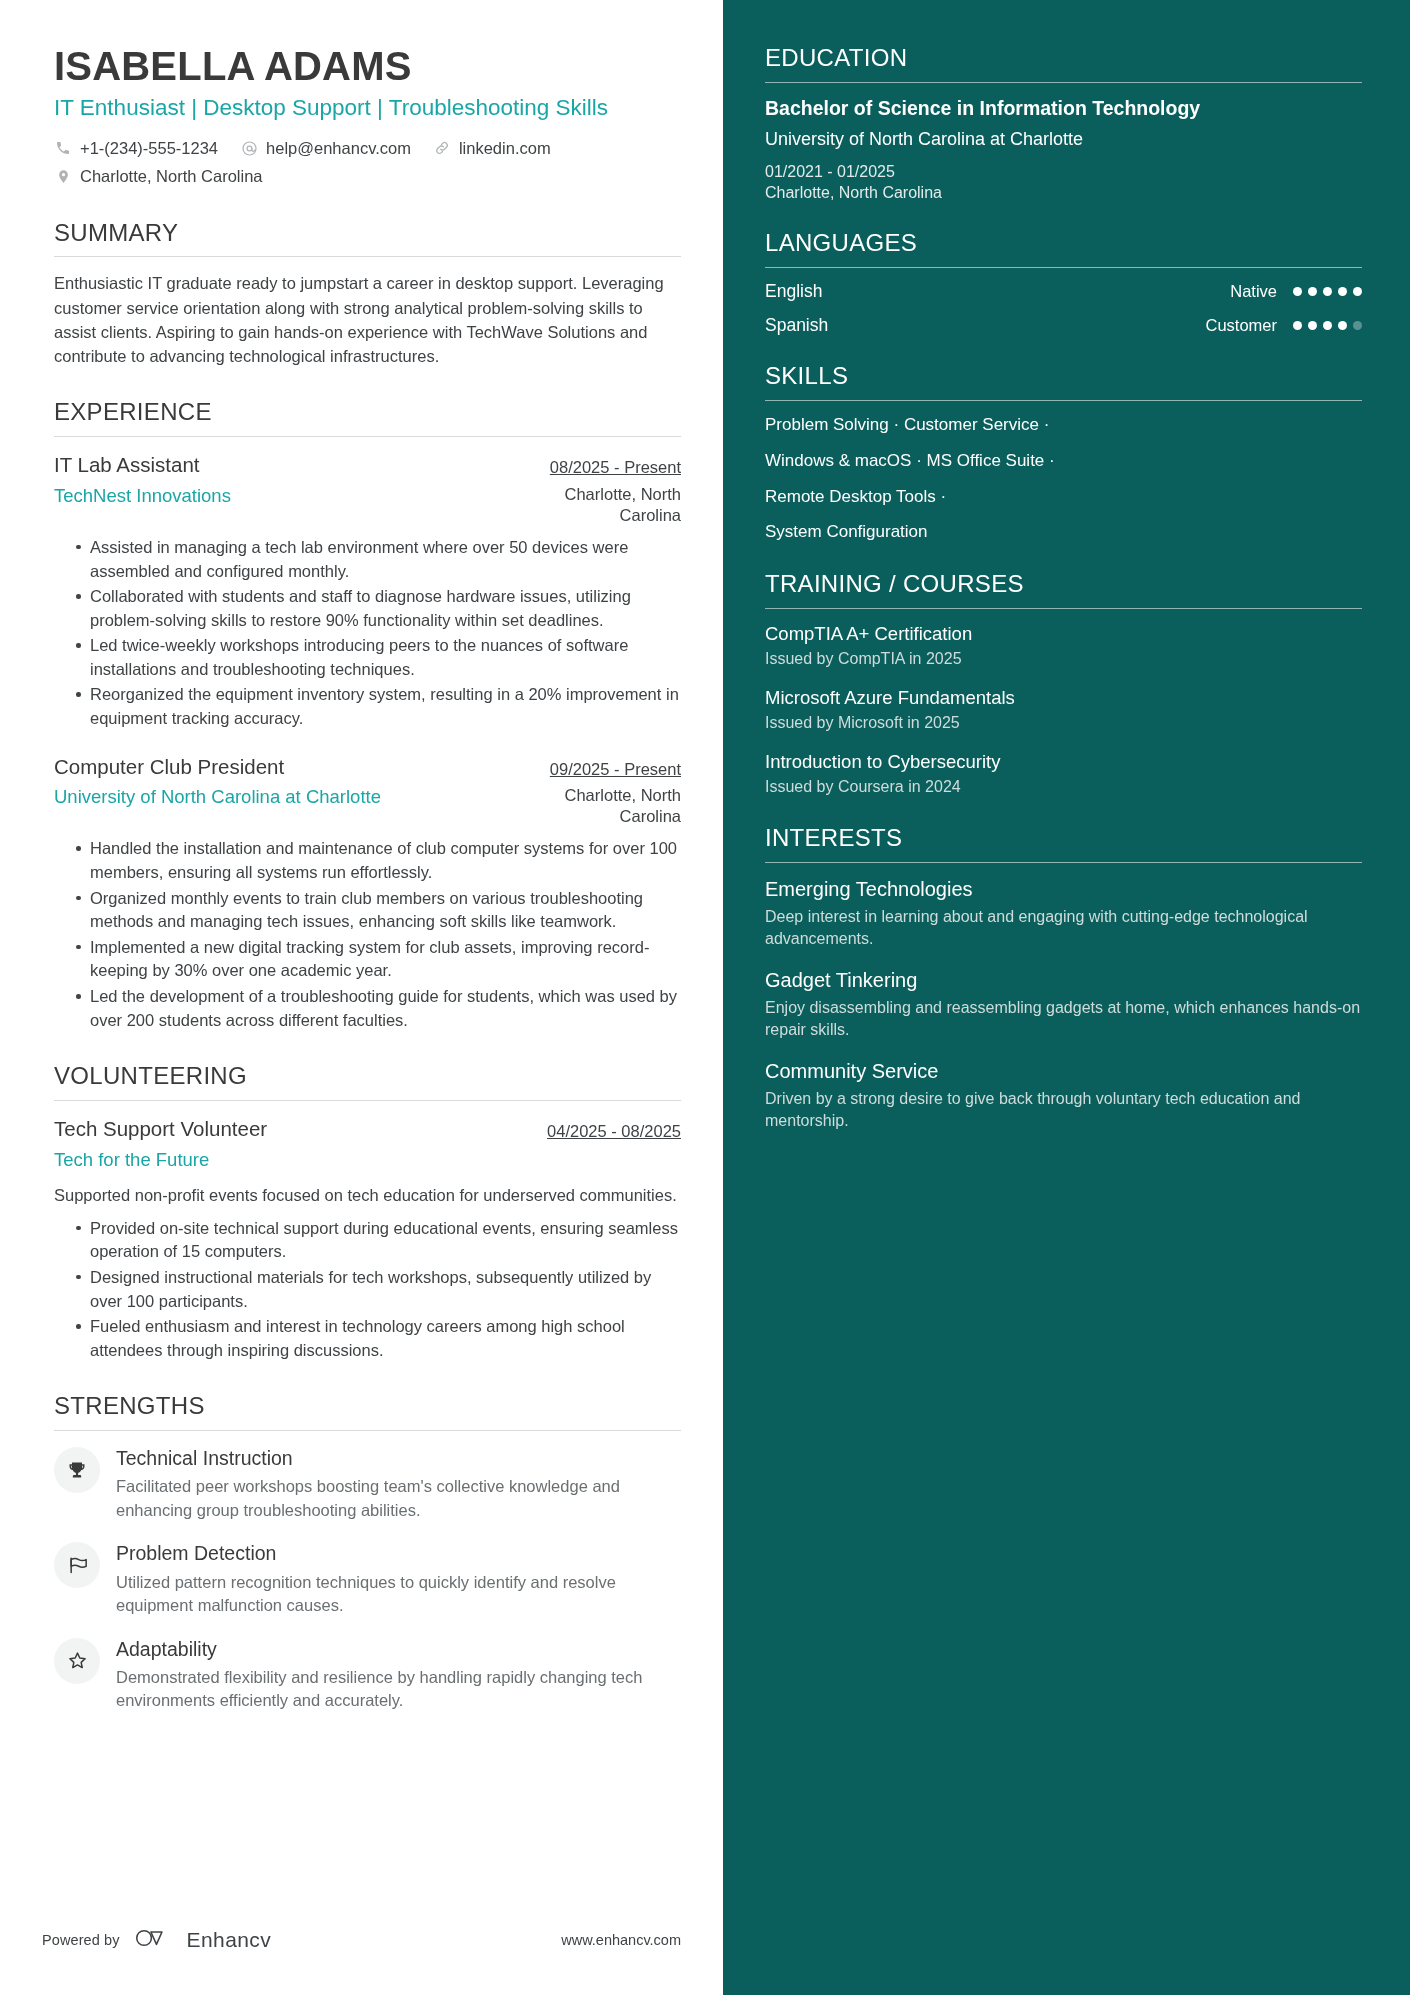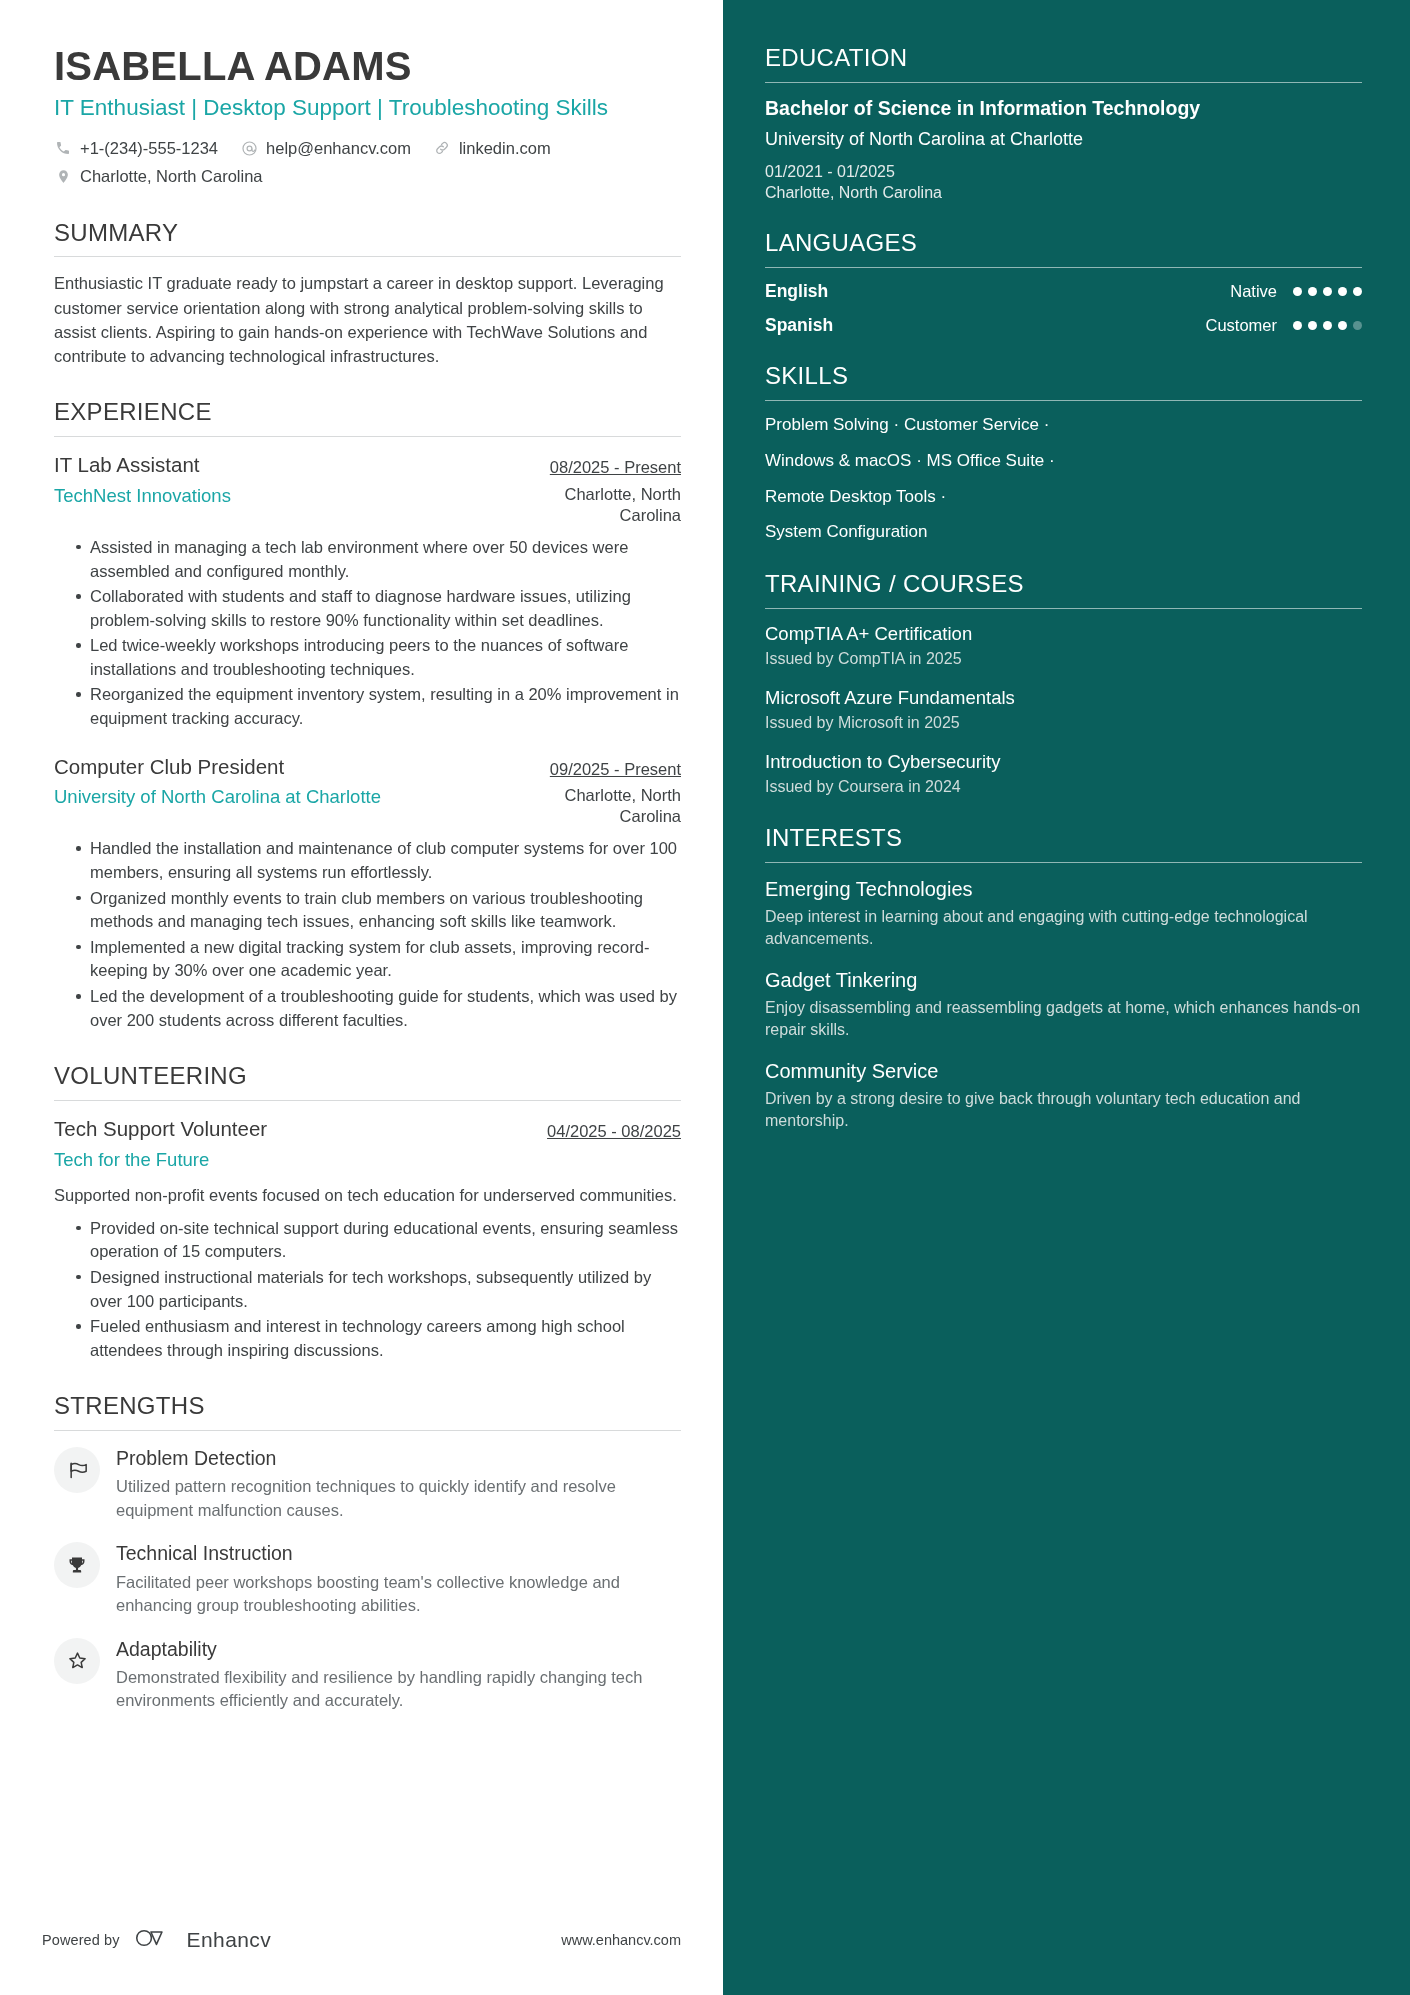--- a/index.html
+++ b/index.html
@@ -280,21 +280,20 @@
   .lang-row {
     display: flex;
     align-items: center;
     justify-content: space-between;
     margin-bottom: 13px;
   }
   .lang-name {
     font-size: 17.5px;
     color: #ffffff;
     flex: 0 0 auto;
-    font-weight: bold;
   }
   .lang-right {
     display: flex;
     align-items: center;
     gap: 16px;
   }
   .lang-level {
     font-size: 16.5px;
     color: #ffffff;
     text-align: right;
@@ -462,40 +461,40 @@
         </ul>
       </div>
     </div>
 
     <div class="sec">
       <div class="sec-title">STRENGTHS</div>
       <div class="sec-rule"></div>
 
       <div class="strength">
         <div class="strength-icon">
+          <svg width="20" height="20" viewBox="0 0 24 24" fill="currentColor">
+            <path d="M18 3H6v2H3v2.5C3 10 4.8 12 7.1 12.4c.7 1.6 2 2.8 3.6 3.3V18H8.5c-.8 0-1.5.7-1.5 1.5V21h10v-1.5c0-.8-.7-1.5-1.5-1.5H13.3v-2.3c1.6-.5 2.9-1.7 3.6-3.3C19.2 12 21 10 21 7.5V5h-3V3zM5 7.5V7h1v3.2C5.4 9.7 5 8.7 5 7.5zM19 7.5c0 1.2-.4 2.2-1 2.7V7h1v.5z"></path>
+          </svg>
+        </div>
+        <div class="strength-body">
+          <div class="strength-title">Technical Instruction</div>
+          <div class="strength-desc">Facilitated peer workshops boosting team's collective knowledge and enhancing group troubleshooting abilities.</div>
+        </div>
+      </div>
+
+      <div class="strength">
+        <div class="strength-icon">
           <svg width="20" height="20" viewBox="0 0 24 24" fill="none" stroke="currentColor" stroke-width="1.8" stroke-linecap="round" stroke-linejoin="round">
             <path d="M5 21V4"></path>
             <path d="M5 5.5c3-1.6 6-1.6 9 0s6 1.6 9 0v8c-3 1.6-6 1.6-9 0s-6-1.6-9 0z" fill="none"></path>
           </svg>
         </div>
         <div class="strength-body">
           <div class="strength-title">Problem Detection</div>
           <div class="strength-desc">Utilized pattern recognition techniques to quickly identify and resolve equipment malfunction causes.</div>
-        </div>
-      </div>
-
-      <div class="strength">
-        <div class="strength-icon">
-          <svg width="20" height="20" viewBox="0 0 24 24" fill="currentColor">
-            <path d="M18 3H6v2H3v2.5C3 10 4.8 12 7.1 12.4c.7 1.6 2 2.8 3.6 3.3V18H8.5c-.8 0-1.5.7-1.5 1.5V21h10v-1.5c0-.8-.7-1.5-1.5-1.5H13.3v-2.3c1.6-.5 2.9-1.7 3.6-3.3C19.2 12 21 10 21 7.5V5h-3V3zM5 7.5V7h1v3.2C5.4 9.7 5 8.7 5 7.5zM19 7.5c0 1.2-.4 2.2-1 2.7V7h1v.5z"></path>
-          </svg>
-        </div>
-        <div class="strength-body">
-          <div class="strength-title">Technical Instruction</div>
-          <div class="strength-desc">Facilitated peer workshops boosting team's collective knowledge and enhancing group troubleshooting abilities.</div>
         </div>
       </div>
 
       <div class="strength">
         <div class="strength-icon">
           <svg width="21" height="21" viewBox="0 0 24 24" fill="none" stroke="currentColor" stroke-width="1.7" stroke-linejoin="round">
             <path d="M12 3.5l2.6 5.6 6.1.8-4.5 4.2 1.2 6-5.4-3-5.4 3 1.2-6L3.3 9.9l6.1-.8z"></path>
           </svg>
         </div>
         <div class="strength-body">

